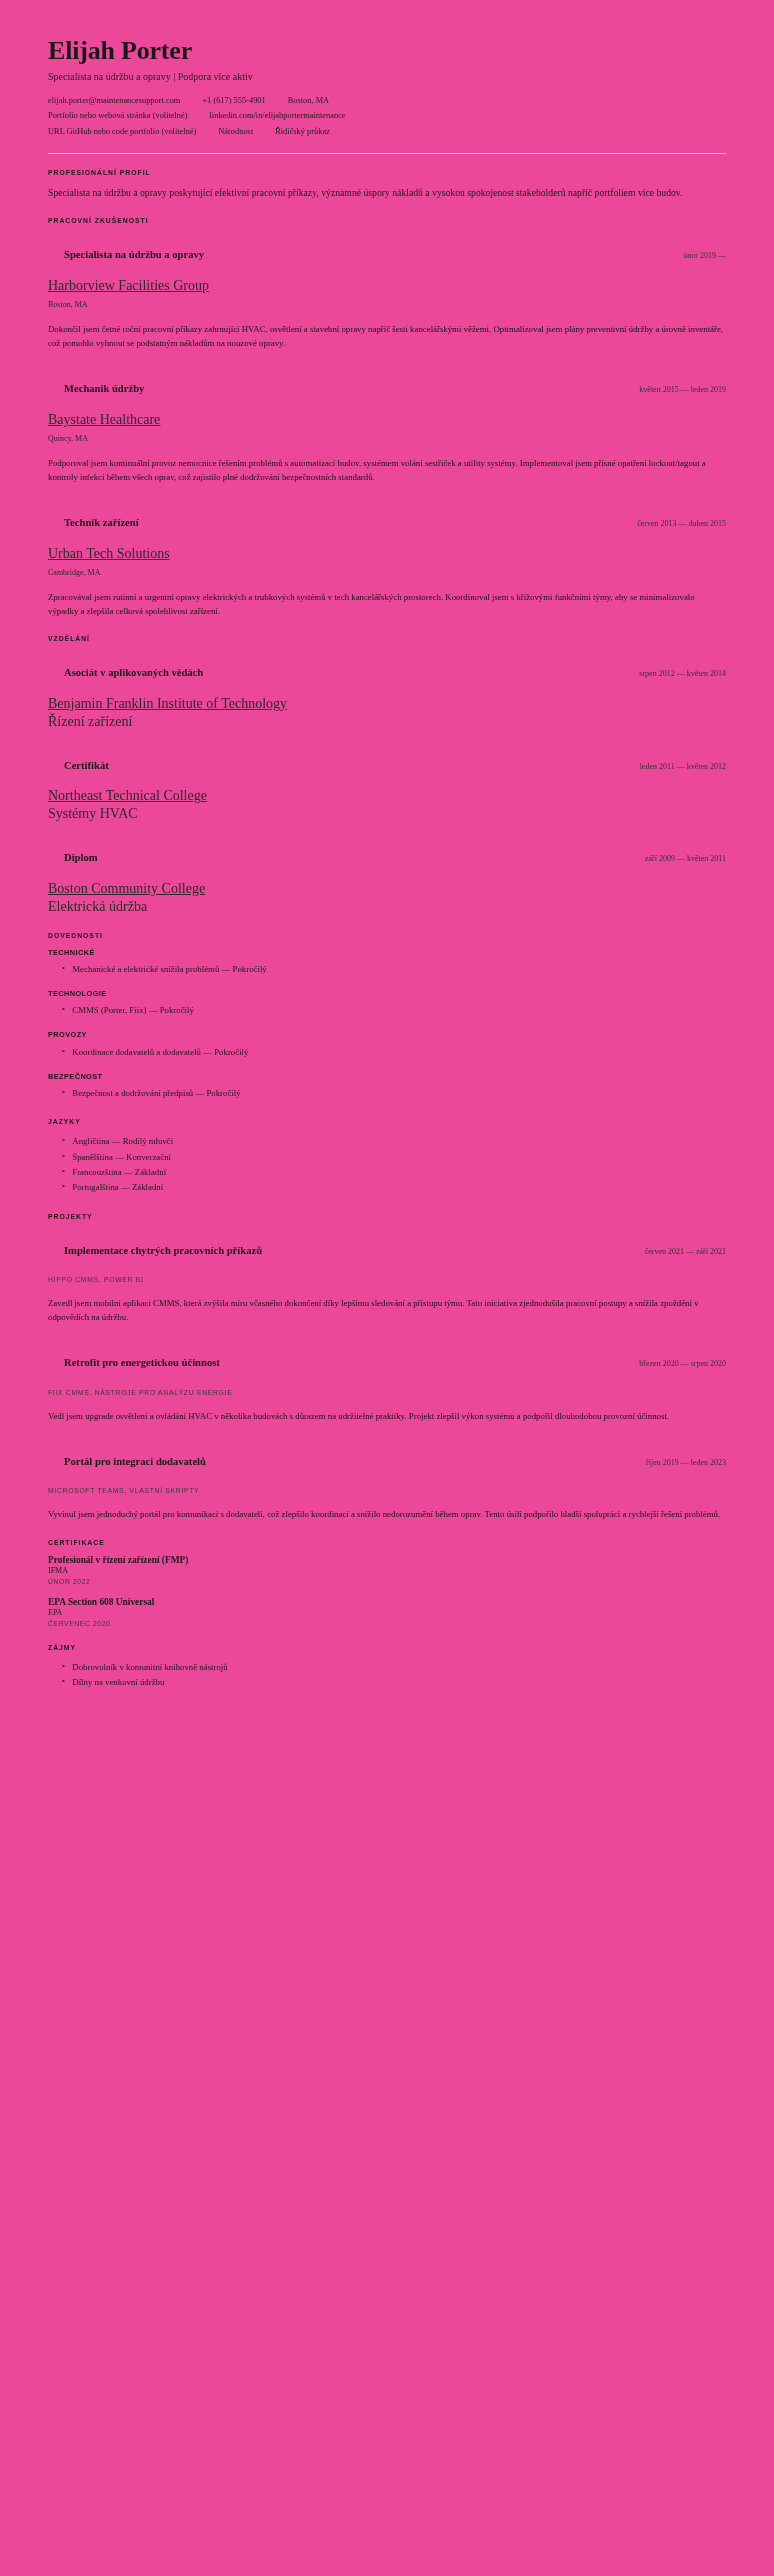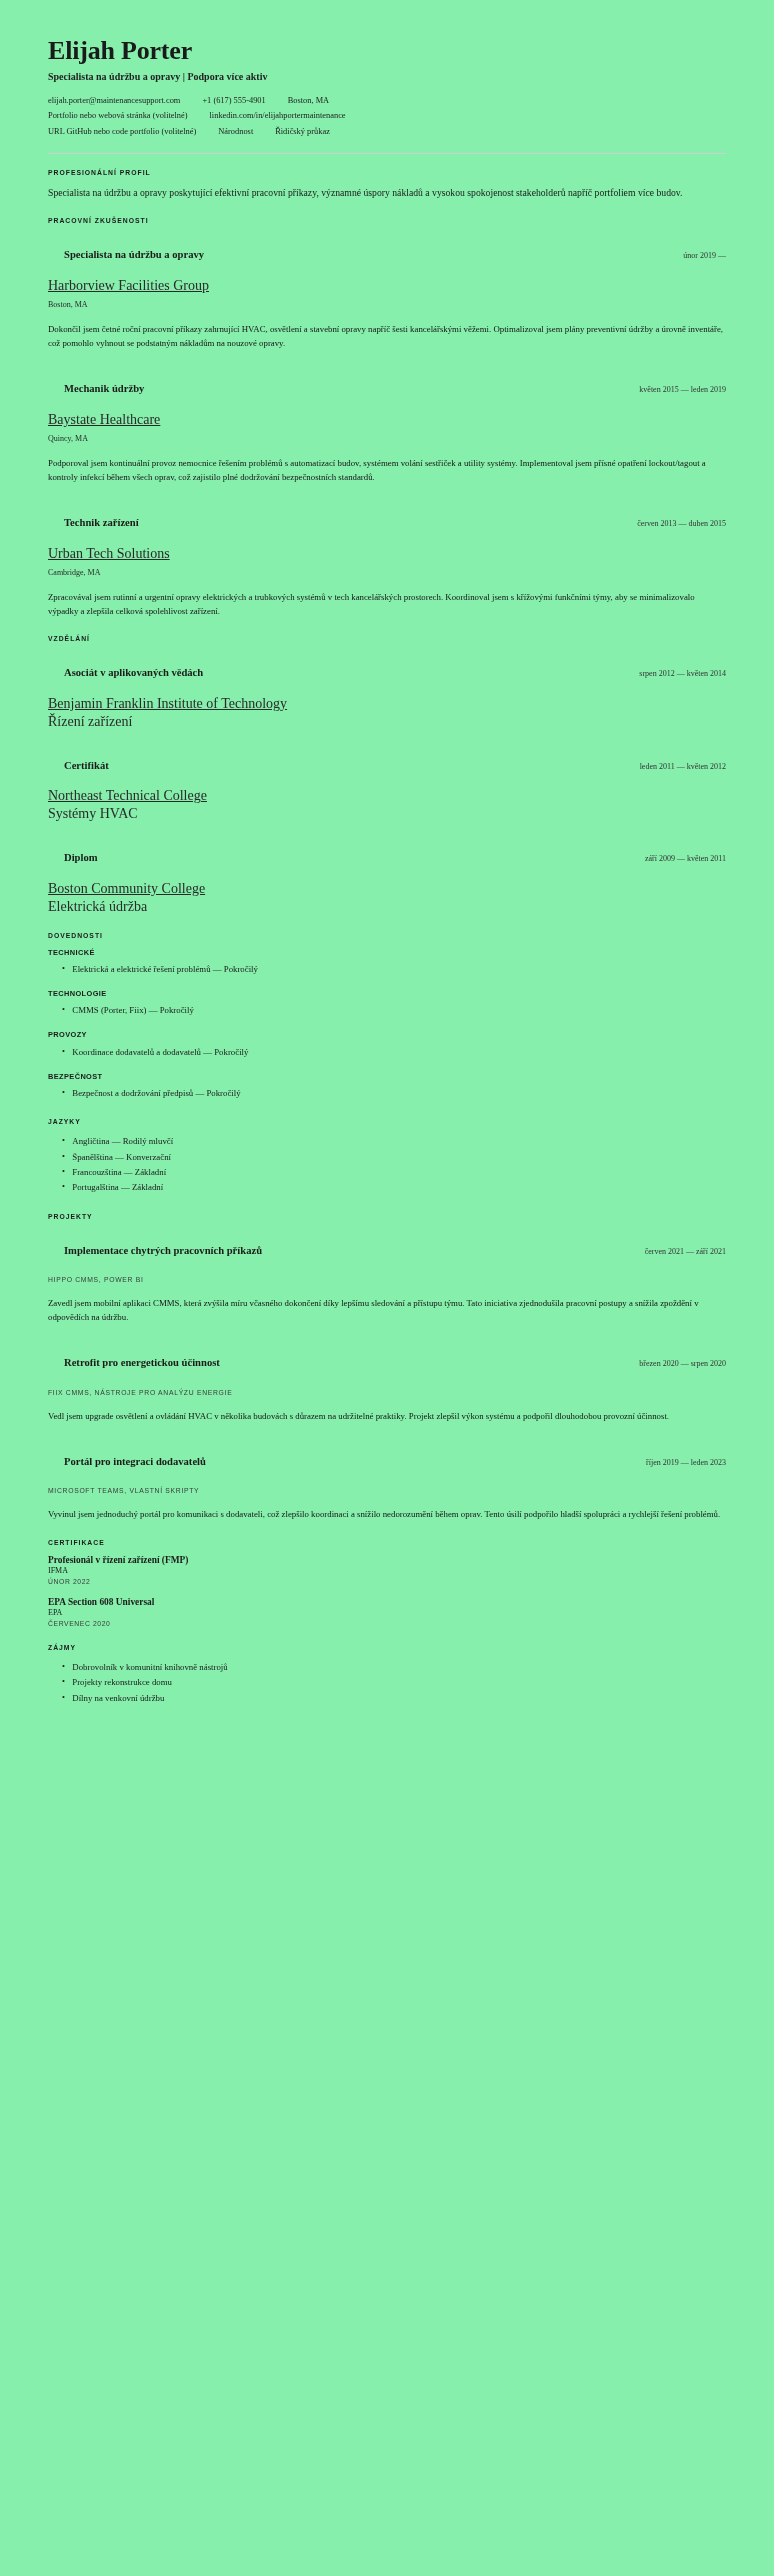--- a/index.html
+++ b/index.html
@@ -11,37 +11,36 @@
     width: 774px;
     font-family: "Liberation Serif", serif;
     color: #1a1a1a;
     -webkit-font-smoothing: antialiased;
   }
   .page {
     width: 774px;
     min-height: 2576px;
     box-sizing: border-box;
     padding: 37px 48px 26px 48px;
-    background: #86efac;
+    background: #ec4899;
   }
 
   
   .name {
     font-family: "Liberation Serif", serif;
     font-size: 26px;
     font-weight: bold;
     letter-spacing: -0.2px;
     margin: 0 0 6.5px 0;
     line-height: 1.05;
   }
   .headline {
     font-size: 10px;
     margin: 0 0 14px 0;
     color: #222;
-    font-weight: bold;
   }
   .contact-row {
     font-size: 8.4px;
     color: #1c1c1c;
     margin-bottom: 6.5px;
     display: flex;
     flex-wrap: wrap;
     align-items: baseline;
   }
   .contact-row .item { margin-right: 22px; white-space: nowrap; text-align: center; }
@@ -271,21 +270,21 @@
       <div class="entry-sub">Elektrická údržba</div>
     </div>
   </section>
 
   <section class="section">
     <h2 class="section-title">Dovednosti</h2>
 
     <div class="skill-group">
       <h3 class="skill-cat">Technické</h3>
       <ul class="bullets">
-        <li>Elektrická a elektrické řešení problémů — Pokročilý</li>
+        <li>Mechanické a elektrické snížila problémů — Pokročilý</li>
       </ul>
     </div>
 
     <div class="skill-group">
       <h3 class="skill-cat">Technologie</h3>
       <ul class="bullets">
         <li>CMMS (Porter, Fiix) — Pokročilý</li>
       </ul>
     </div>
 
@@ -358,19 +357,18 @@
       <h3 class="cert-name">EPA Section 608 Universal</h3>
       <div class="cert-issuer">EPA</div>
       <div class="cert-date">červenec 2020</div>
     </div>
   </section>
 
   <section class="section">
     <h2 class="section-title">Zájmy</h2>
     <ul class="bullets">
       <li>Dobrovolník v komunitní knihovně nástrojů</li>
-      <li>Projekty rekonstrukce domu</li>
       <li>Dílny na venkovní údržbu</li>
     </ul>
   </section>
 
 </div>
 
 
 </body></html>

